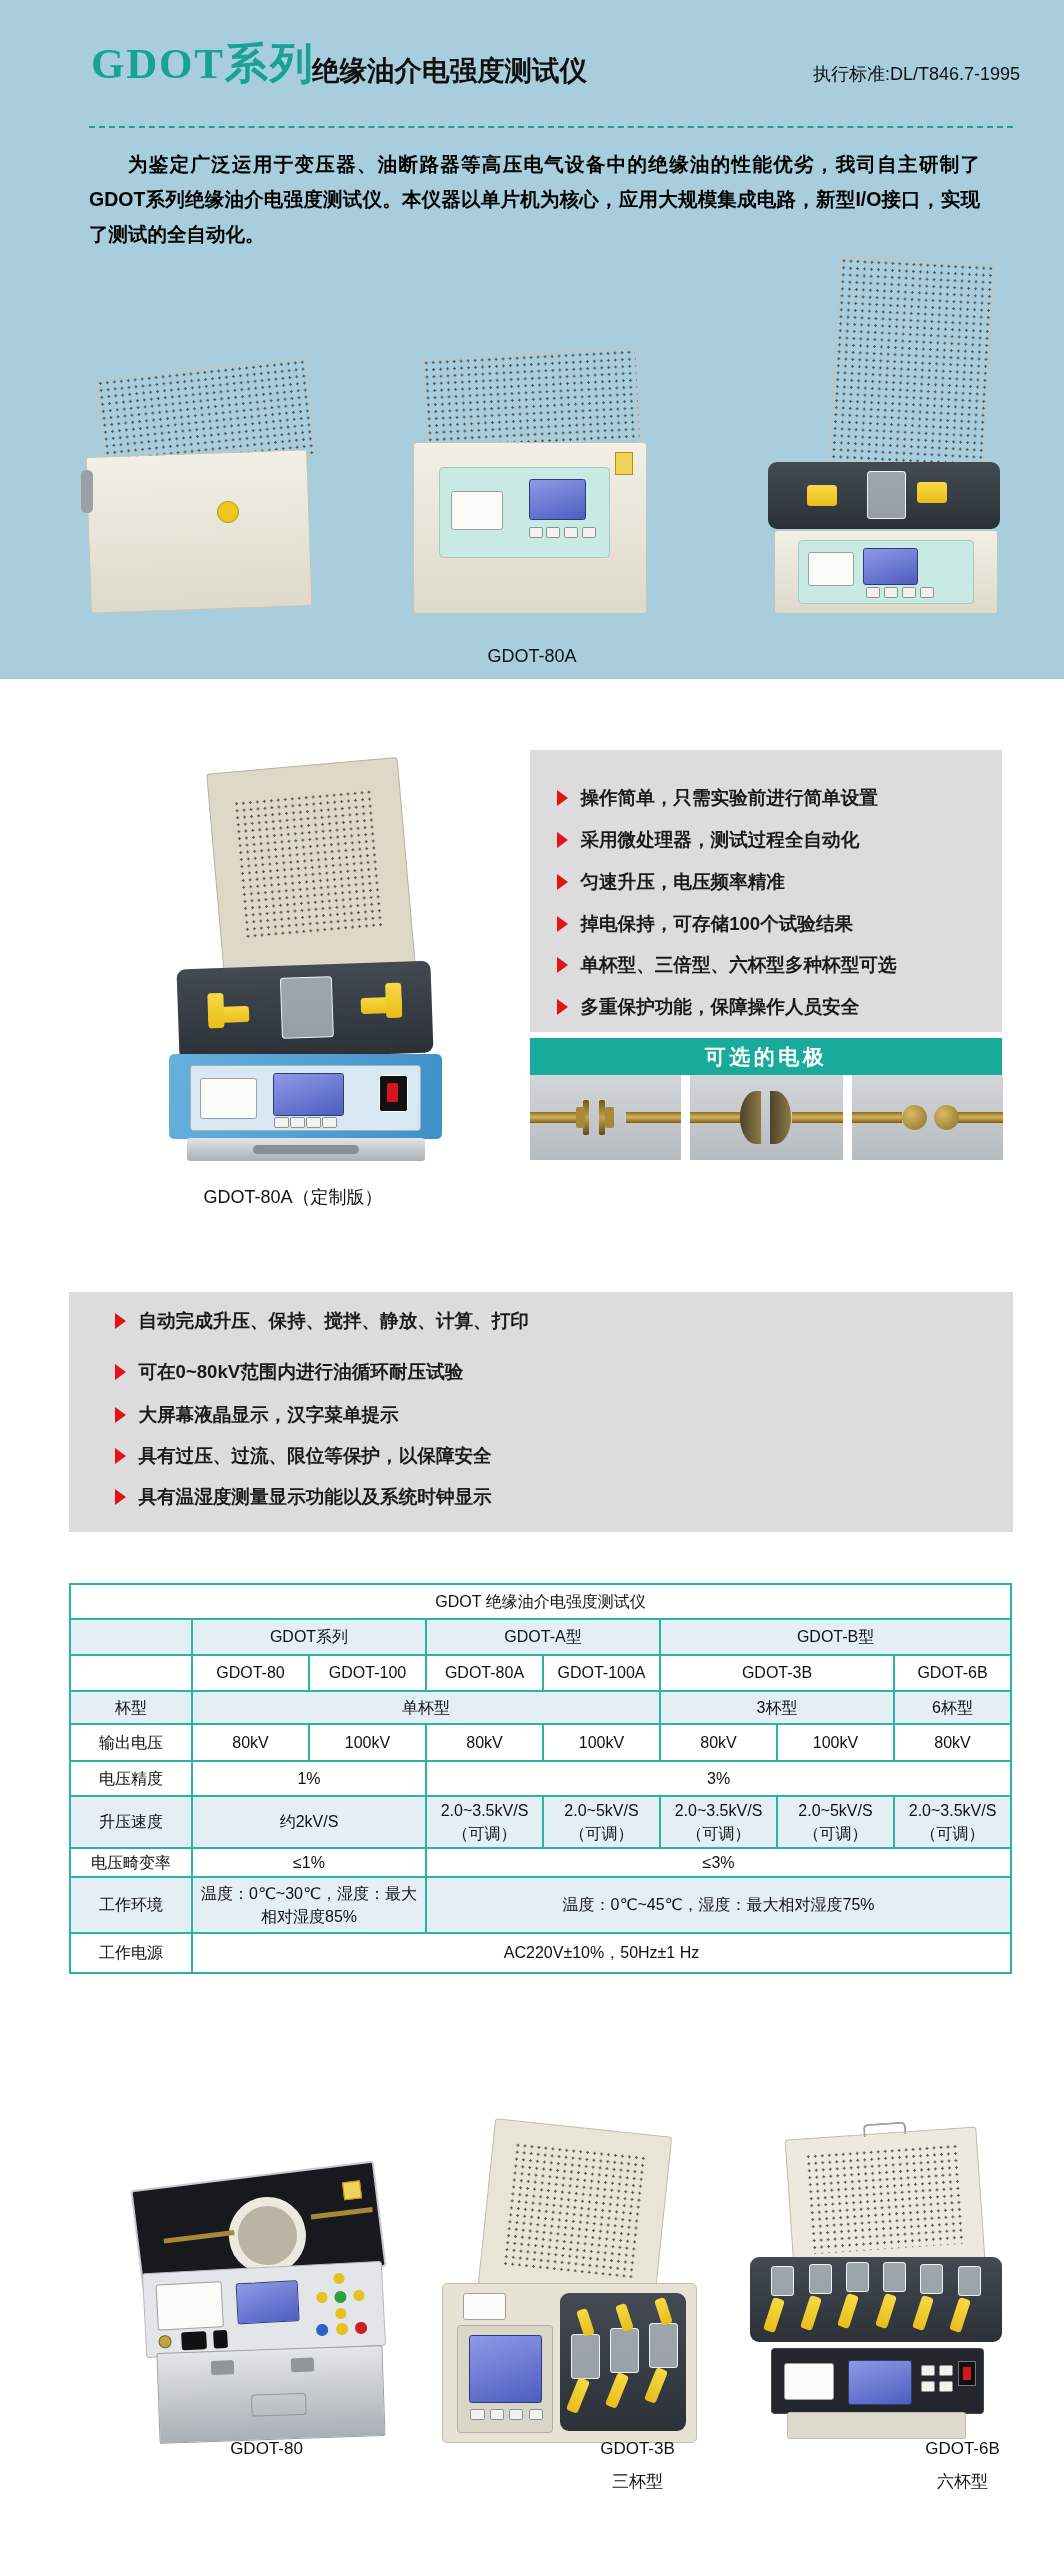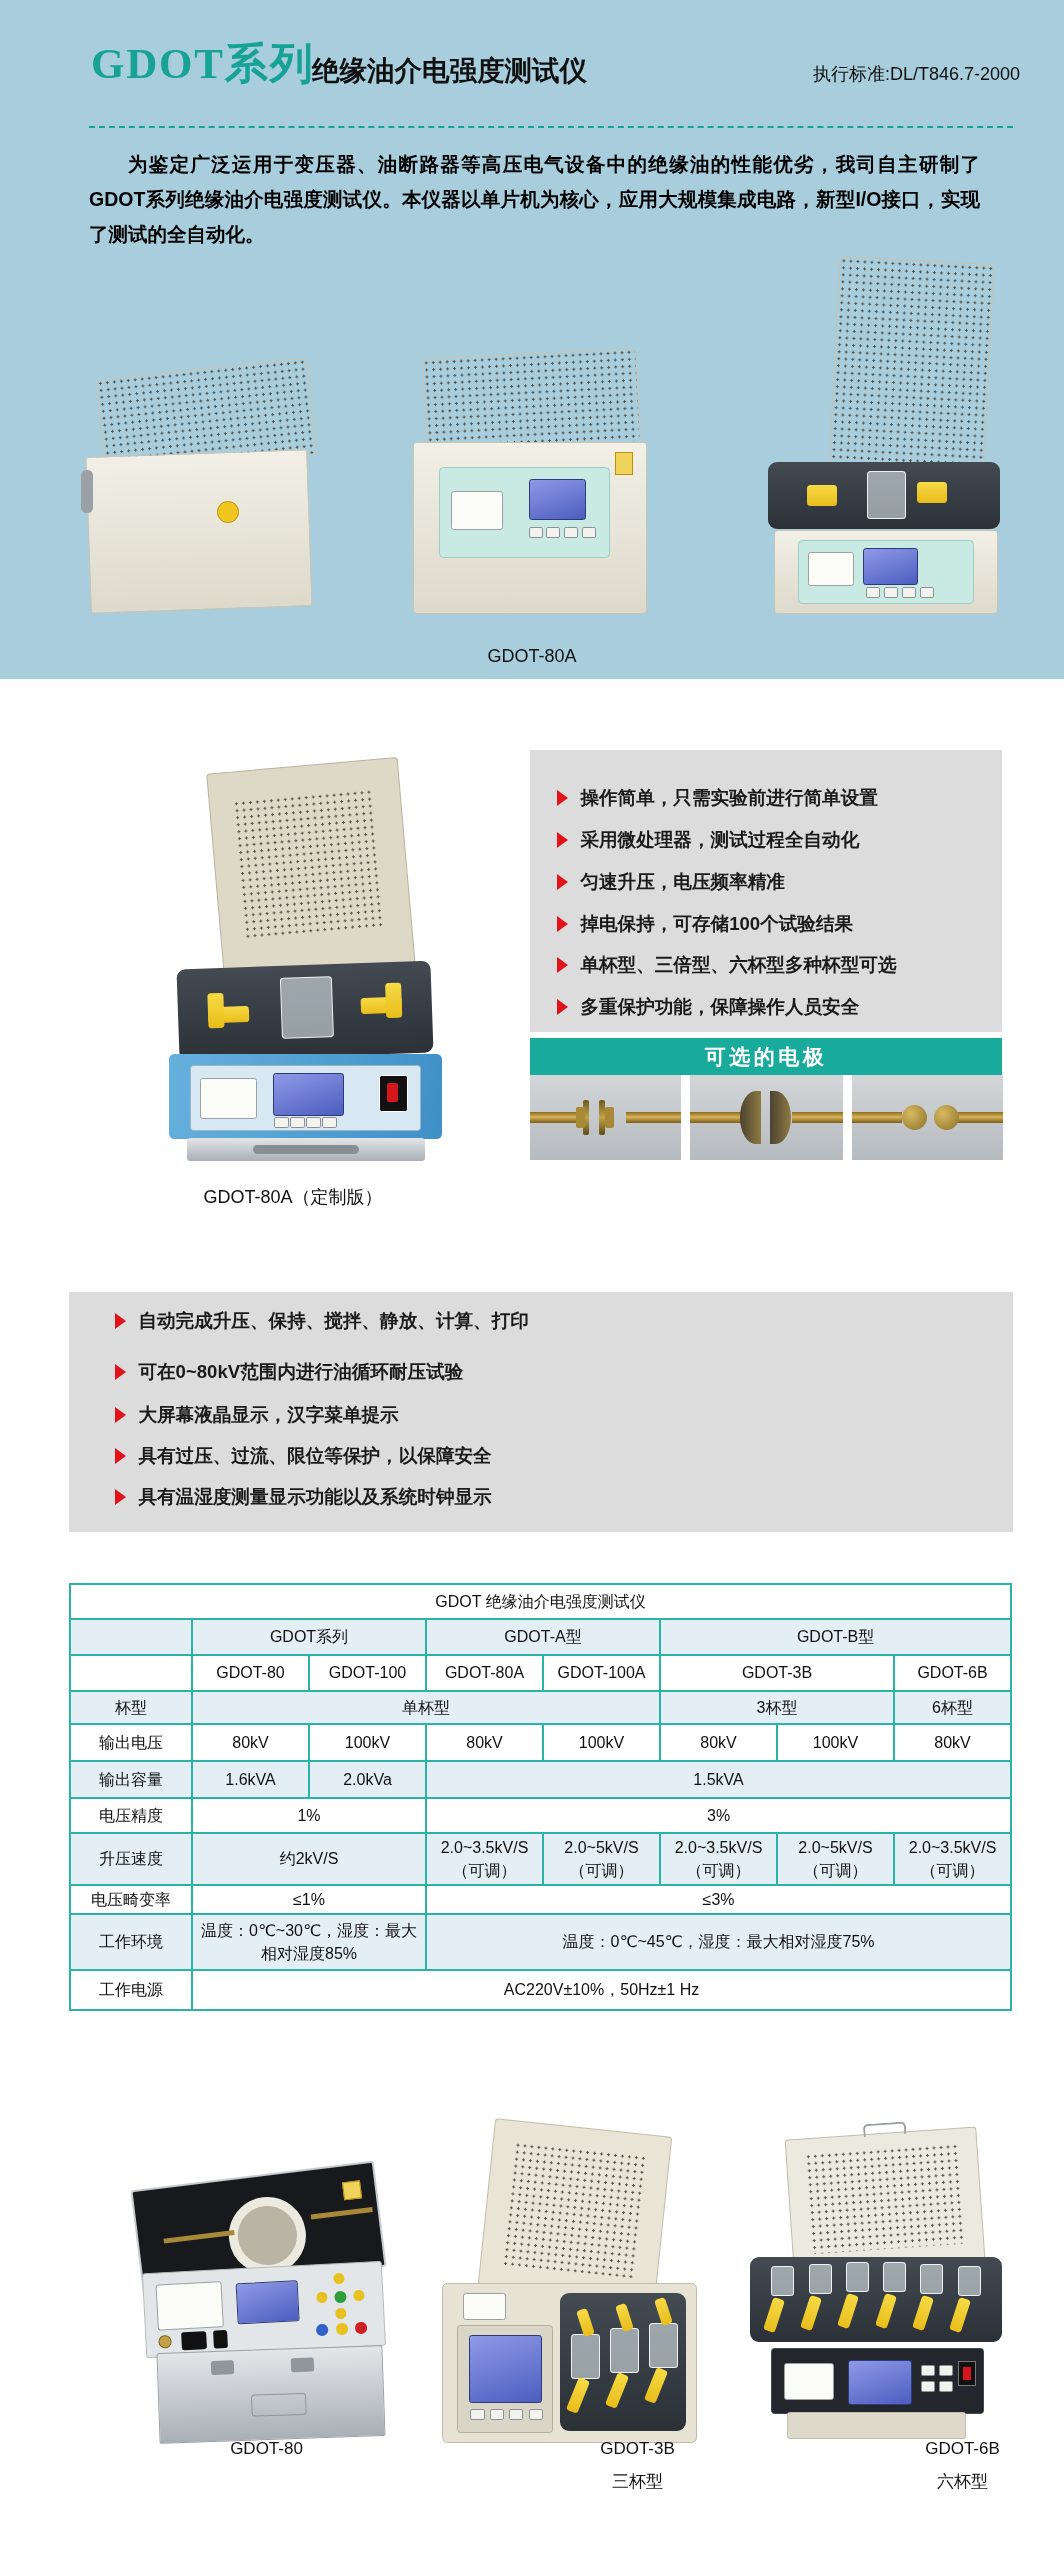--- a/index.html
+++ b/index.html
@@ -61,21 +61,21 @@
   .caption-sm{font-size:17px;color:#111;}
 </style>
 </head>
 <body>
 
 <div class="page">
 
   <div class="abs hero">
     <div class="abs series-title">GDOT系列</div>
     <div class="abs product-title">绝缘油介电强度测试仪</div>
-    <div class="abs standard">执行标准:DL/T846.7-2000</div>
+    <div class="abs standard">执行标准:DL/T846.7-1995</div>
     <div class="abs dash-line"></div>
     <div class="abs intro">为鉴定广泛运用于变压器、油断路器等高压电气设备中的绝缘油的性能优劣，我司自主研制了GDOT系列绝缘油介电强度测试仪。本仪器以单片机为核心，应用大规模集成电路，新型I/O接口，实现了测试的全自动化。</div>
 
     <div class="abs" style="left:84px;top:368px;width:253px;height:248px;">
       <div class="abs beige perf" style="left:16px;top:0;width:211px;height:96px;border-radius:7px;transform:rotate(-6deg);border:1.8px solid #c9c4b4;"></div>
       <div class="abs beige" style="left:3.5px;top:85px;width:220px;height:155px;border-radius:3.5px;transform:rotate(-2deg);border:1.8px solid #c9c4b4;"></div>
       <div class="abs" style="left:-3.5px;top:102px;width:12.4px;height:43px;background:#9aa0a6;border-radius:5.3px;"></div>
       <div class="abs" style="left:133px;top:133px;width:19.5px;height:19.5px;border-radius:50%;background:#f0c61f;border:1.8px solid #b99208;"></div>
     </div>
 
@@ -254,26 +254,20 @@
     </tr>
     <tr class="white" style="height:37px;">
       <td>输出电压</td>
       <td>80kV</td>
       <td>100kV</td>
       <td>80kV</td>
       <td>100kV</td>
       <td>80kV</td>
       <td>100kV</td>
       <td>80kV</td>
-    </tr>
-    <tr class="blue" style="height:37px;">
-      <td>输出容量</td>
-      <td>1.6kVA</td>
-      <td>2.0kVa</td>
-      <td colspan="5">1.5kVA</td>
     </tr>
     <tr class="white" style="height:35px;">
       <td>电压精度</td>
       <td colspan="2">1%</td>
       <td colspan="5">3%</td>
     </tr>
     <tr class="blue" style="height:49px;">
       <td>升压速度</td>
       <td colspan="2">约2kV/S</td>
       <td>2.0~3.5kV/S（可调）</td>

